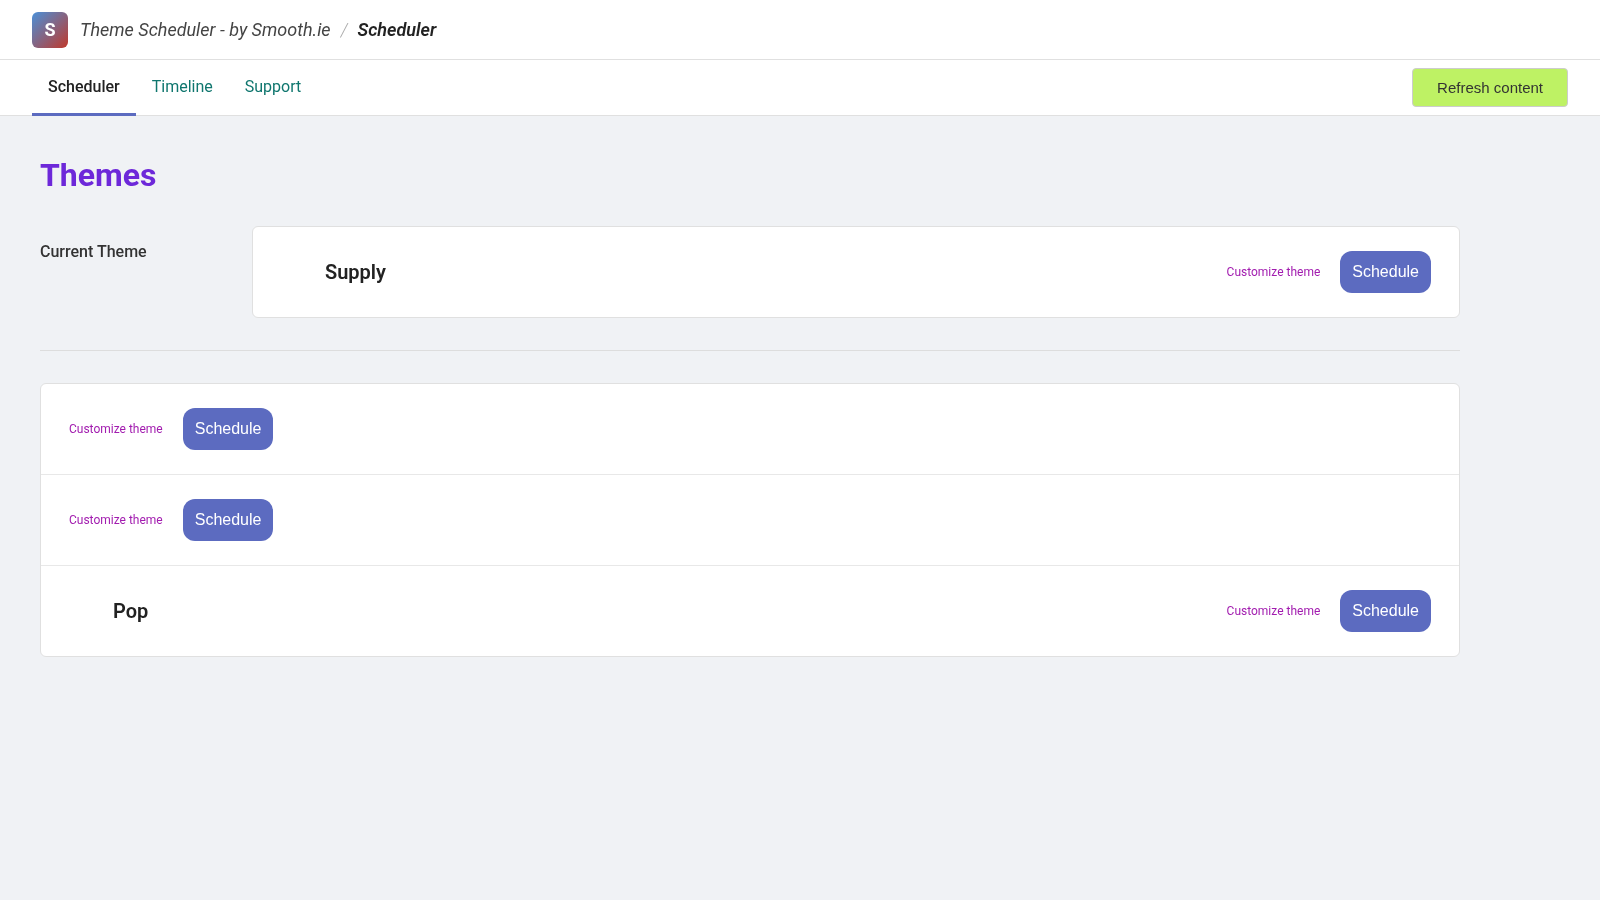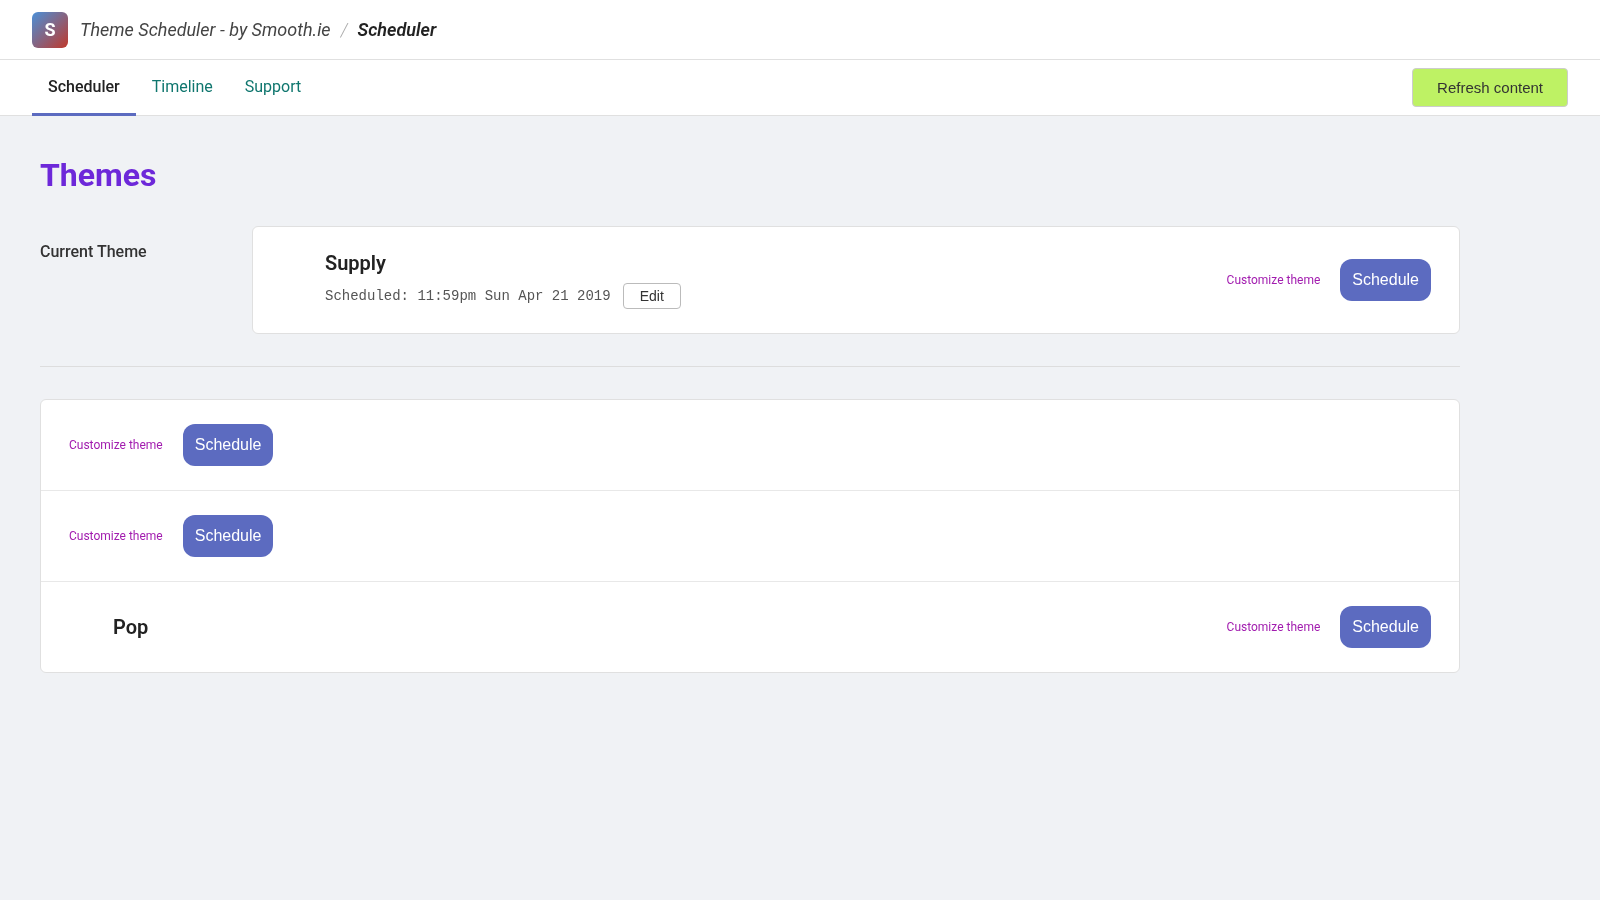--- a/index.html
+++ b/index.html
@@ -258,24 +258,20 @@
   <h1 class="section-title">Themes</h1>
 
   <div class="themes-layout">
 
     <div class="theme-section">
       <div class="section-label">Current Theme</div>
       <div class="theme-cards">
         <div class="theme-card">
           <div class="theme-card-name-wrap">
             <div class="theme-card-name">Supply</div>
-            <div class="theme-card-schedule-info">
-              <span>Scheduled: 11:59pm Sun Apr 21 2019</span>
-              <button class="edit-button">Edit</button>
-            </div>
           </div>
           <a class="customize-link">Customize theme</a>
           <button class="schedule-button">Schedule</button>
         </div>
       </div>
     </div>
 
     <div class="theme-section">
       <div class="theme-cards">
 

